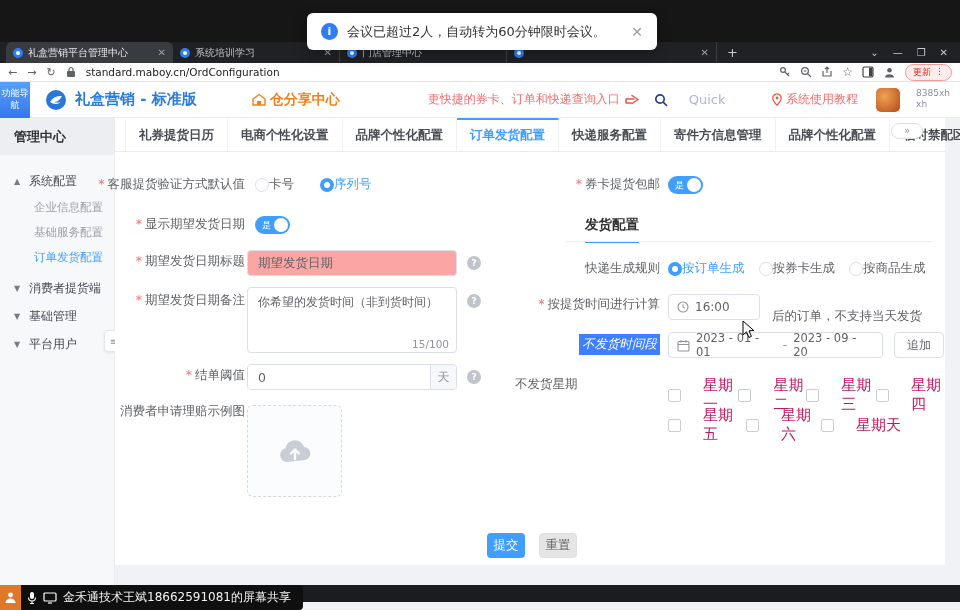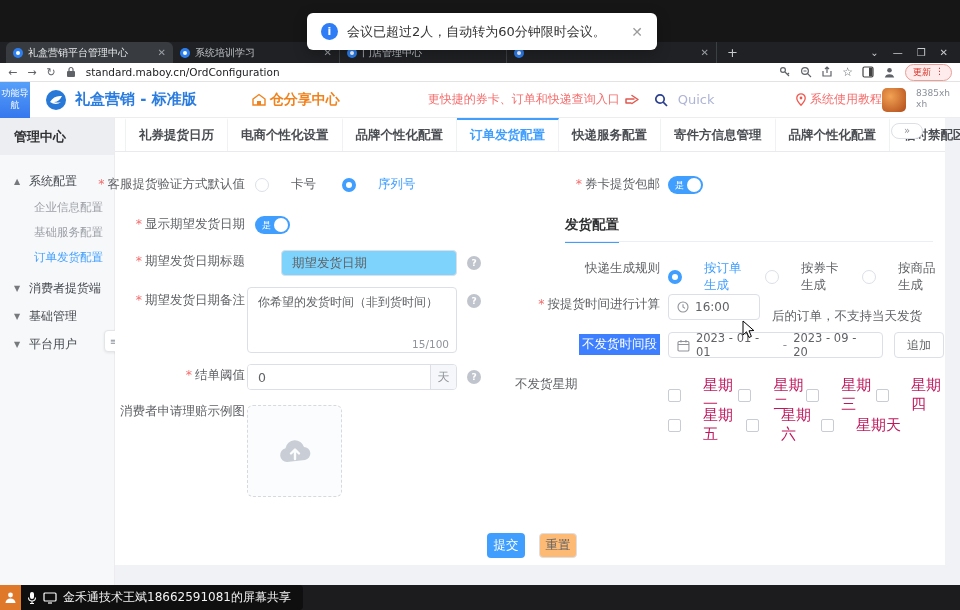--- a/index.html
+++ b/index.html
@@ -29,24 +29,24 @@
   .toast .msg { font-size:13px; color:#333; white-space:nowrap; }
   .toast .close { margin-left:auto; color:#9b9b9b; font-size:14px; }
 
   
   .appheader { position:absolute; left:0; top:82px; width:960px; height:36px; background:#fff; border-bottom:1px solid #ededed; display:flex; align-items:center; }
   .fn-nav { width:30px; height:36px; background:linear-gradient(180deg,#57a0f9,#3577ee); color:#fff; font-size:9px; line-height:1.25; display:flex; align-items:center; justify-content:center; text-align:center; flex:0 0 auto; }
   .logo { width:22px; height:22px; margin-left:15px; flex:0 0 auto; }
   .app-title { color:#2b7cdf; font-weight:bold; font-size:15px; margin-left:8px; white-space:nowrap; }
   .warehouse { margin-left:55px; color:#f0821e; font-weight:bold; font-size:14px; display:flex; align-items:center; gap:4px; white-space:nowrap; }
   .quick-entry { margin-left:88px; color:#f56c6c; font-size:12px; display:flex; align-items:center; gap:5px; white-space:nowrap; }
-  .qsearch { margin-left:14px; display:flex; align-items:center; gap:10px; }
+  .qsearch { margin-left:14px; display:flex; align-items:center; gap:21px; }
   .qsearch .ph { color:#aeb4d6; font-size:13px; }
   .tutorial { margin-left:auto; color:#f56c6c; font-size:12px; display:flex; align-items:center; gap:4px; white-space:nowrap; }
-  .userbox { margin-right:10px; display:flex; gap:10px; }
+  .userbox { margin-left:18px; margin-right:10px; display:flex; gap:16px; }
   .avatar { width:24px; height:24px; border-radius:5px; background:radial-gradient(circle at 35% 35%, #f2a254, #b04a18); }
   .uname { font-size:9px; color:#8a8f99; line-height:1.25; }
 
   
   .sidebar { position:absolute; left:0; top:118px; width:115px; height:467px; background:#f7f8fa; border-right:1px solid #ececee; }
   .sb-title { height:37px; background:#eceef1; display:flex; align-items:center; padding-left:14px; font-size:13px; font-weight:bold; color:#303133; }
   .sb-item { display:flex; align-items:center; gap:6px; font-size:12px; color:#45494f; padding-left:14px; height:28px; }
   .sb-item .car { font-size:8px; color:#76797e; width:9px; }
   .sb-sub { font-size:11.5px; color:#9b9ea5; padding-left:34px; height:25px; display:flex; align-items:center; }
   .sb-sub.active { color:#409eff; }
@@ -58,46 +58,46 @@
   .ctab { display:flex; align-items:center; padding:0 13px; font-size:12.5px; font-weight:bold; color:#4a4d52; border-right:1px solid #f0f1f3; border-top:2px solid transparent; white-space:nowrap; }
   .ctab:first-child { border-left:1px solid #f0f1f3; }
   .ctab.active { color:#409eff; border-top-color:#409eff; }
   .more-btn { position:absolute; right:22px; top:5px; width:32px; height:16px; border:1px solid #dcdfe6; border-radius:9px; background:#fff; color:#909399; font-size:10px; text-align:center; line-height:14px; }
 
   .frow { position:absolute; display:flex; align-items:center; }
   .flabel { font-size:12.5px; color:#606266; text-align:right; white-space:nowrap; }
   .req:before { content:"*"; color:#f56c6c; margin-right:3px; }
   .radio { width:14px; height:14px; border:1px solid #dcdfe6; border-radius:50%; background:#fff; flex:0 0 auto; }
   .radio.checked { border:4px solid #409eff; }
-  .rlabel { font-size:12.5px; color:#606266; margin-left:22px; }
+  .rlabel { font-size:12.5px; color:#606266; margin-left:0; }
   .rlabel.sel { color:#409eff; }
   .toggle { width:35px; height:18px; border-radius:9px; background:#409eff; position:relative; flex:0 0 auto; }
   .toggle .knob { position:absolute; right:2px; top:2px; width:14px; height:14px; border-radius:50%; background:#fff; }
   .toggle .tl { position:absolute; left:7px; top:50%; transform:translateY(-50%); font-size:9px; color:#fff; }
-  .tinput { height:26px; border:1px solid #dcdfe6; border-radius:4px; font-size:12.5px; color:#606266; padding:0 10px; font-family:inherit; background:#7dd3fc; width:100%;margin-left:34px; }
+  .tinput { height:26px; border:1px solid #dcdfe6; border-radius:4px; font-size:12.5px; color:#606266; padding:0 10px; font-family:inherit; background:#fca5a5; width:100%; }
   .help { width:14px; height:14px; border-radius:50%; background:#c0c4cc; color:#fff; font-size:9px; font-weight:bold; text-align:center; line-height:14px; flex:0 0 auto; }
-  .sec-title { font-size:13.5px; font-weight:bold; color:#303133; padding-bottom:7px; border-bottom:2px solid #409eff; display:inline-block; }
+  .sec-title { font-size:13.5px; font-weight:bold; color:#303133; padding-bottom:7px; border-bottom:2px solid #409eff; display:inline-block;margin-left:20px; }
   .sec-line { position:absolute; left:450px; top:123px; width:368px; border-bottom:1px solid #ebeef2; }
   .ta-wrap { position:relative; width:210px; }
   .ta { width:210px; height:66px; border:1px solid #dcdfe6; border-radius:4px; font-size:12px; color:#606266; padding:6px 10px; resize:none; font-family:inherit; }
   .counter { position:absolute; right:8px; bottom:7px; font-size:10.5px; color:#909399; background:#fff; }
   .suffix-input { display:flex; width:210px; height:26px; border:1px solid #dcdfe6; border-radius:4px; overflow:hidden; }
   .suffix-input input { border:none; flex:1; font-size:12.5px; color:#606266; padding:0 10px; font-family:inherit; }
   .suffix-unit { width:26px; background:#f5f7fa; border-left:1px solid #dcdfe6; color:#909399; font-size:12px; display:flex; align-items:center; justify-content:center; }
   .iconput { display:flex; align-items:center; gap:6px; height:26px; border:1px solid #dcdfe6; border-radius:4px; padding:0 8px; font-size:12px; color:#606266; background:#fff; }
-  .hl-label { background:#3d7fff; color:#fff; font-size:12.5px; padding:2px 3px; }
+  .hl-label { background:#3d7fff; color:#fff; font-size:12.5px; padding:2px 3px;font-style:italic; }
   .btn-plain { height:26px; border:1px solid #dcdfe6; border-radius:4px; background:#fff; color:#606266; font-size:12px; padding:0 12px; font-family:inherit; }
   .cbox { width:13px; height:13px; border:1px solid #c8ccd4; border-radius:2px; background:#fff; flex:0 0 auto; }
   .clabel { font-size:15px; color:#be185d; margin-left:22px; }
   .upload { position:absolute; left:132px; top:287px; width:95px; height:92px; border:1px dashed #d6d9de; border-radius:6px; background:#fbfcfd; display:flex; align-items:center; justify-content:center; }
   .btn-submit { position:absolute; left:372px; top:415px; width:38px; height:25px; background:#409eff; border:none; border-radius:4px; color:#fff; font-size:12.5px; font-family:inherit; }
-  .btn-reset { position:absolute; left:424px; top:415px; width:38px; height:25px; background:#fdba74; border:1px solid #dcdfe6; border-radius:4px; color:#606266; font-size:12.5px; font-family:inherit; }
-
-  
-  .bottombar { position:absolute; left:0; top:585px; width:960px; height:25px; background:#1c1c1e;padding-left:21px; }
+  .btn-reset { position:absolute; left:424px; top:415px; width:38px; height:25px; background:#e5e5e5; border:1px solid #dcdfe6; border-radius:4px; color:#606266; font-size:12.5px; font-family:inherit; }
+
+  
+  .bottombar { position:absolute; left:0; top:585px; width:960px; height:17px; background:#1c1c1e;padding-left:21px; }
   .sharepill { position:absolute; left:0; top:0; height:25px; background:#0f0f10; display:flex; align-items:center; gap:6px; padding-right:12px; border-radius:0 4px 4px 0; }
   .share-avatar { width:21px; height:25px; background:#e0782a; display:flex; align-items:center; justify-content:center; }
   .share-text { color:#f2f2f2; font-size:12px; white-space:nowrap; }
 
   .cursor { position:absolute; left:742px; top:320px; z-index:60; }
 </style>
 </head>
 <body>
 
 <div class="titlebar"></div>

